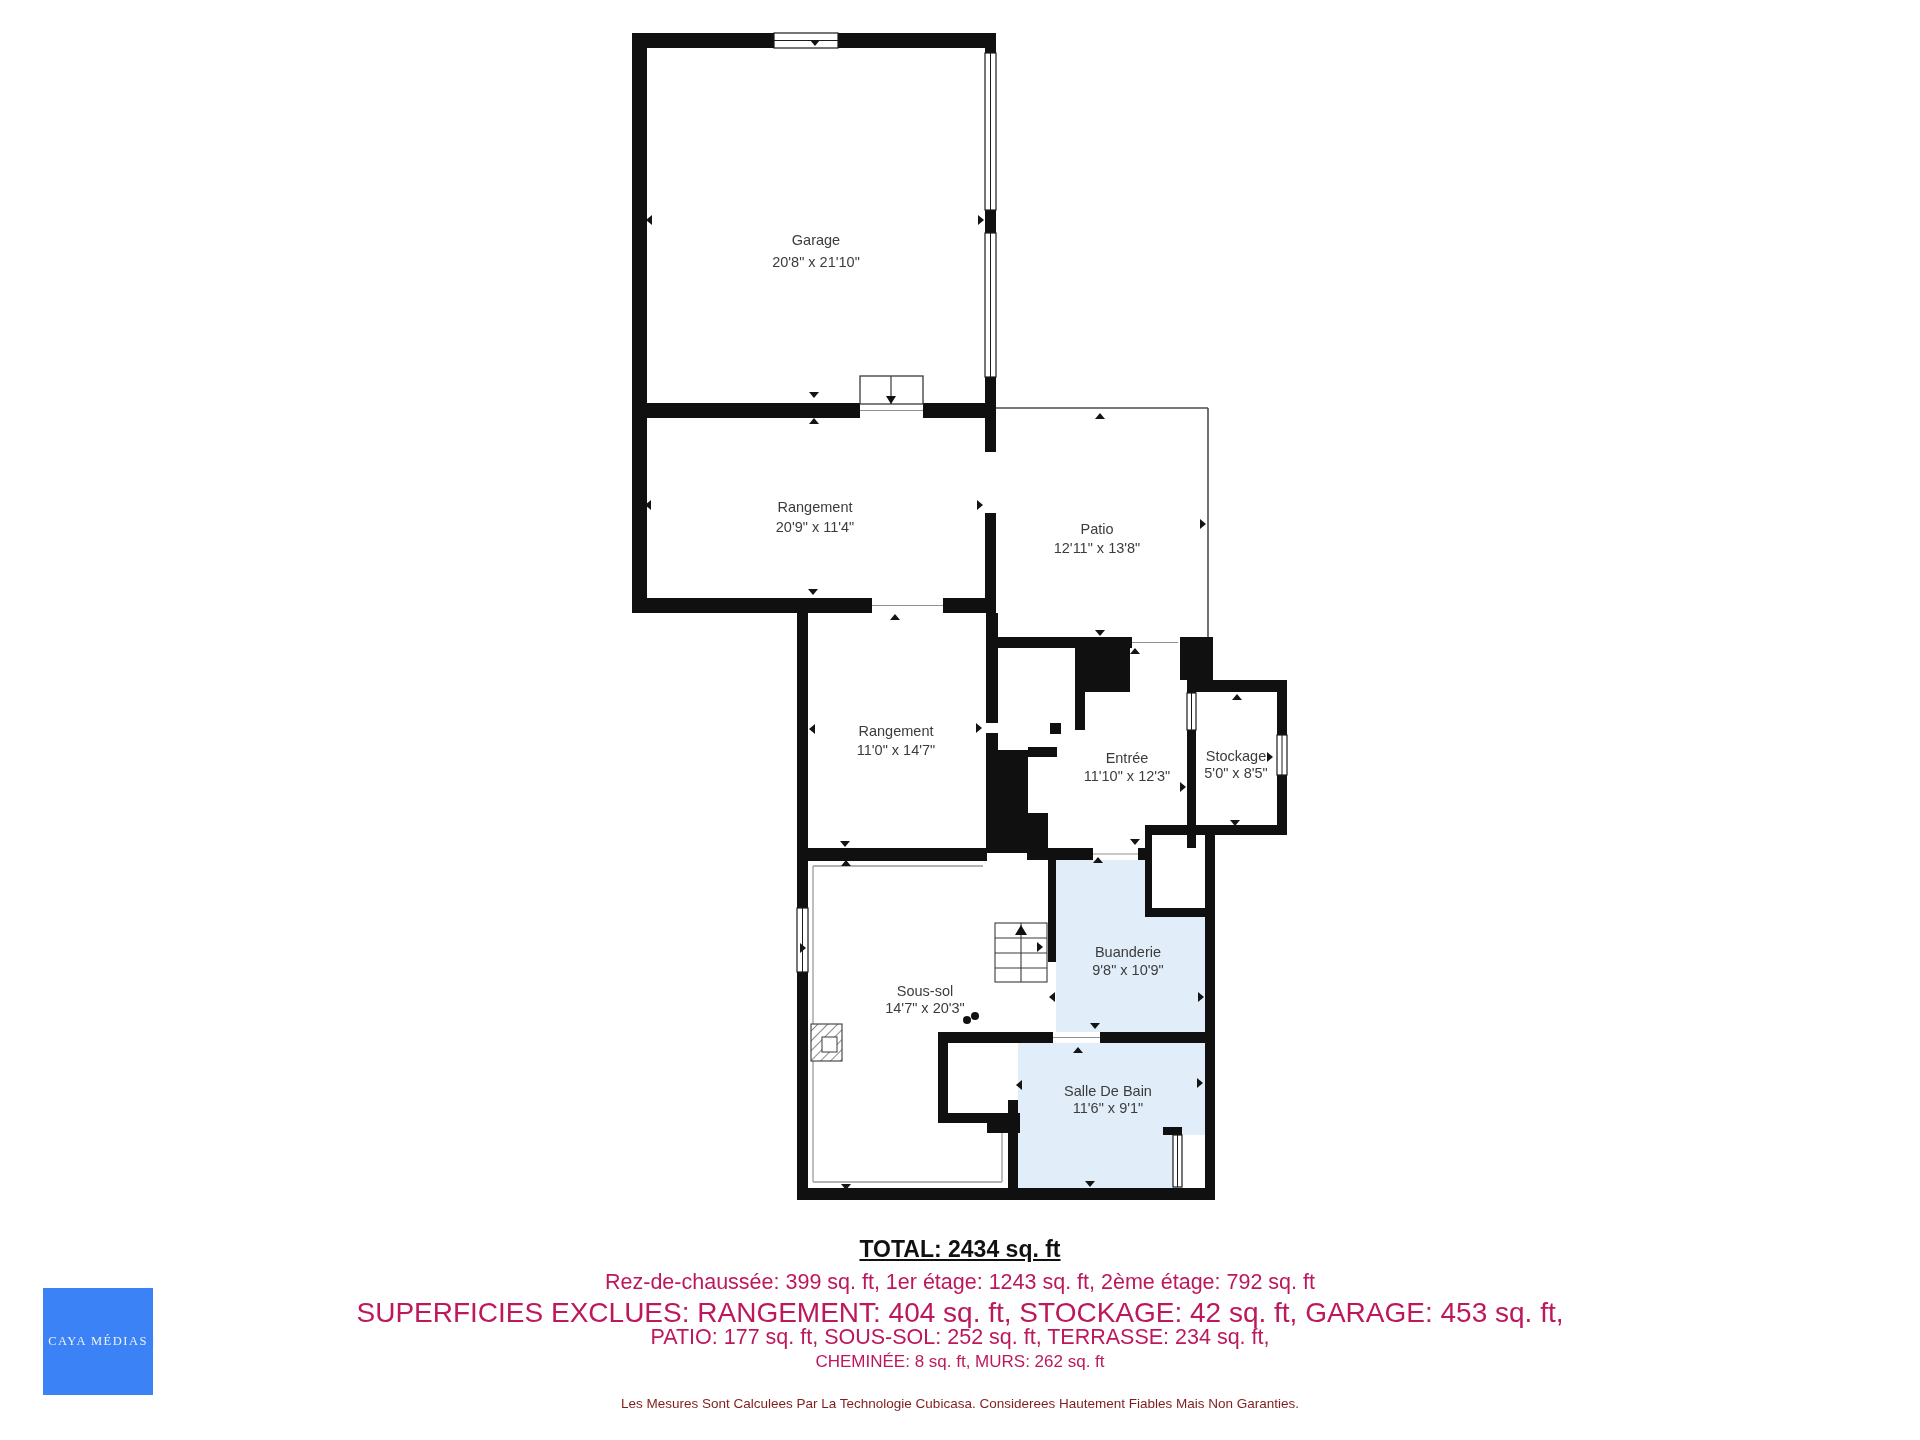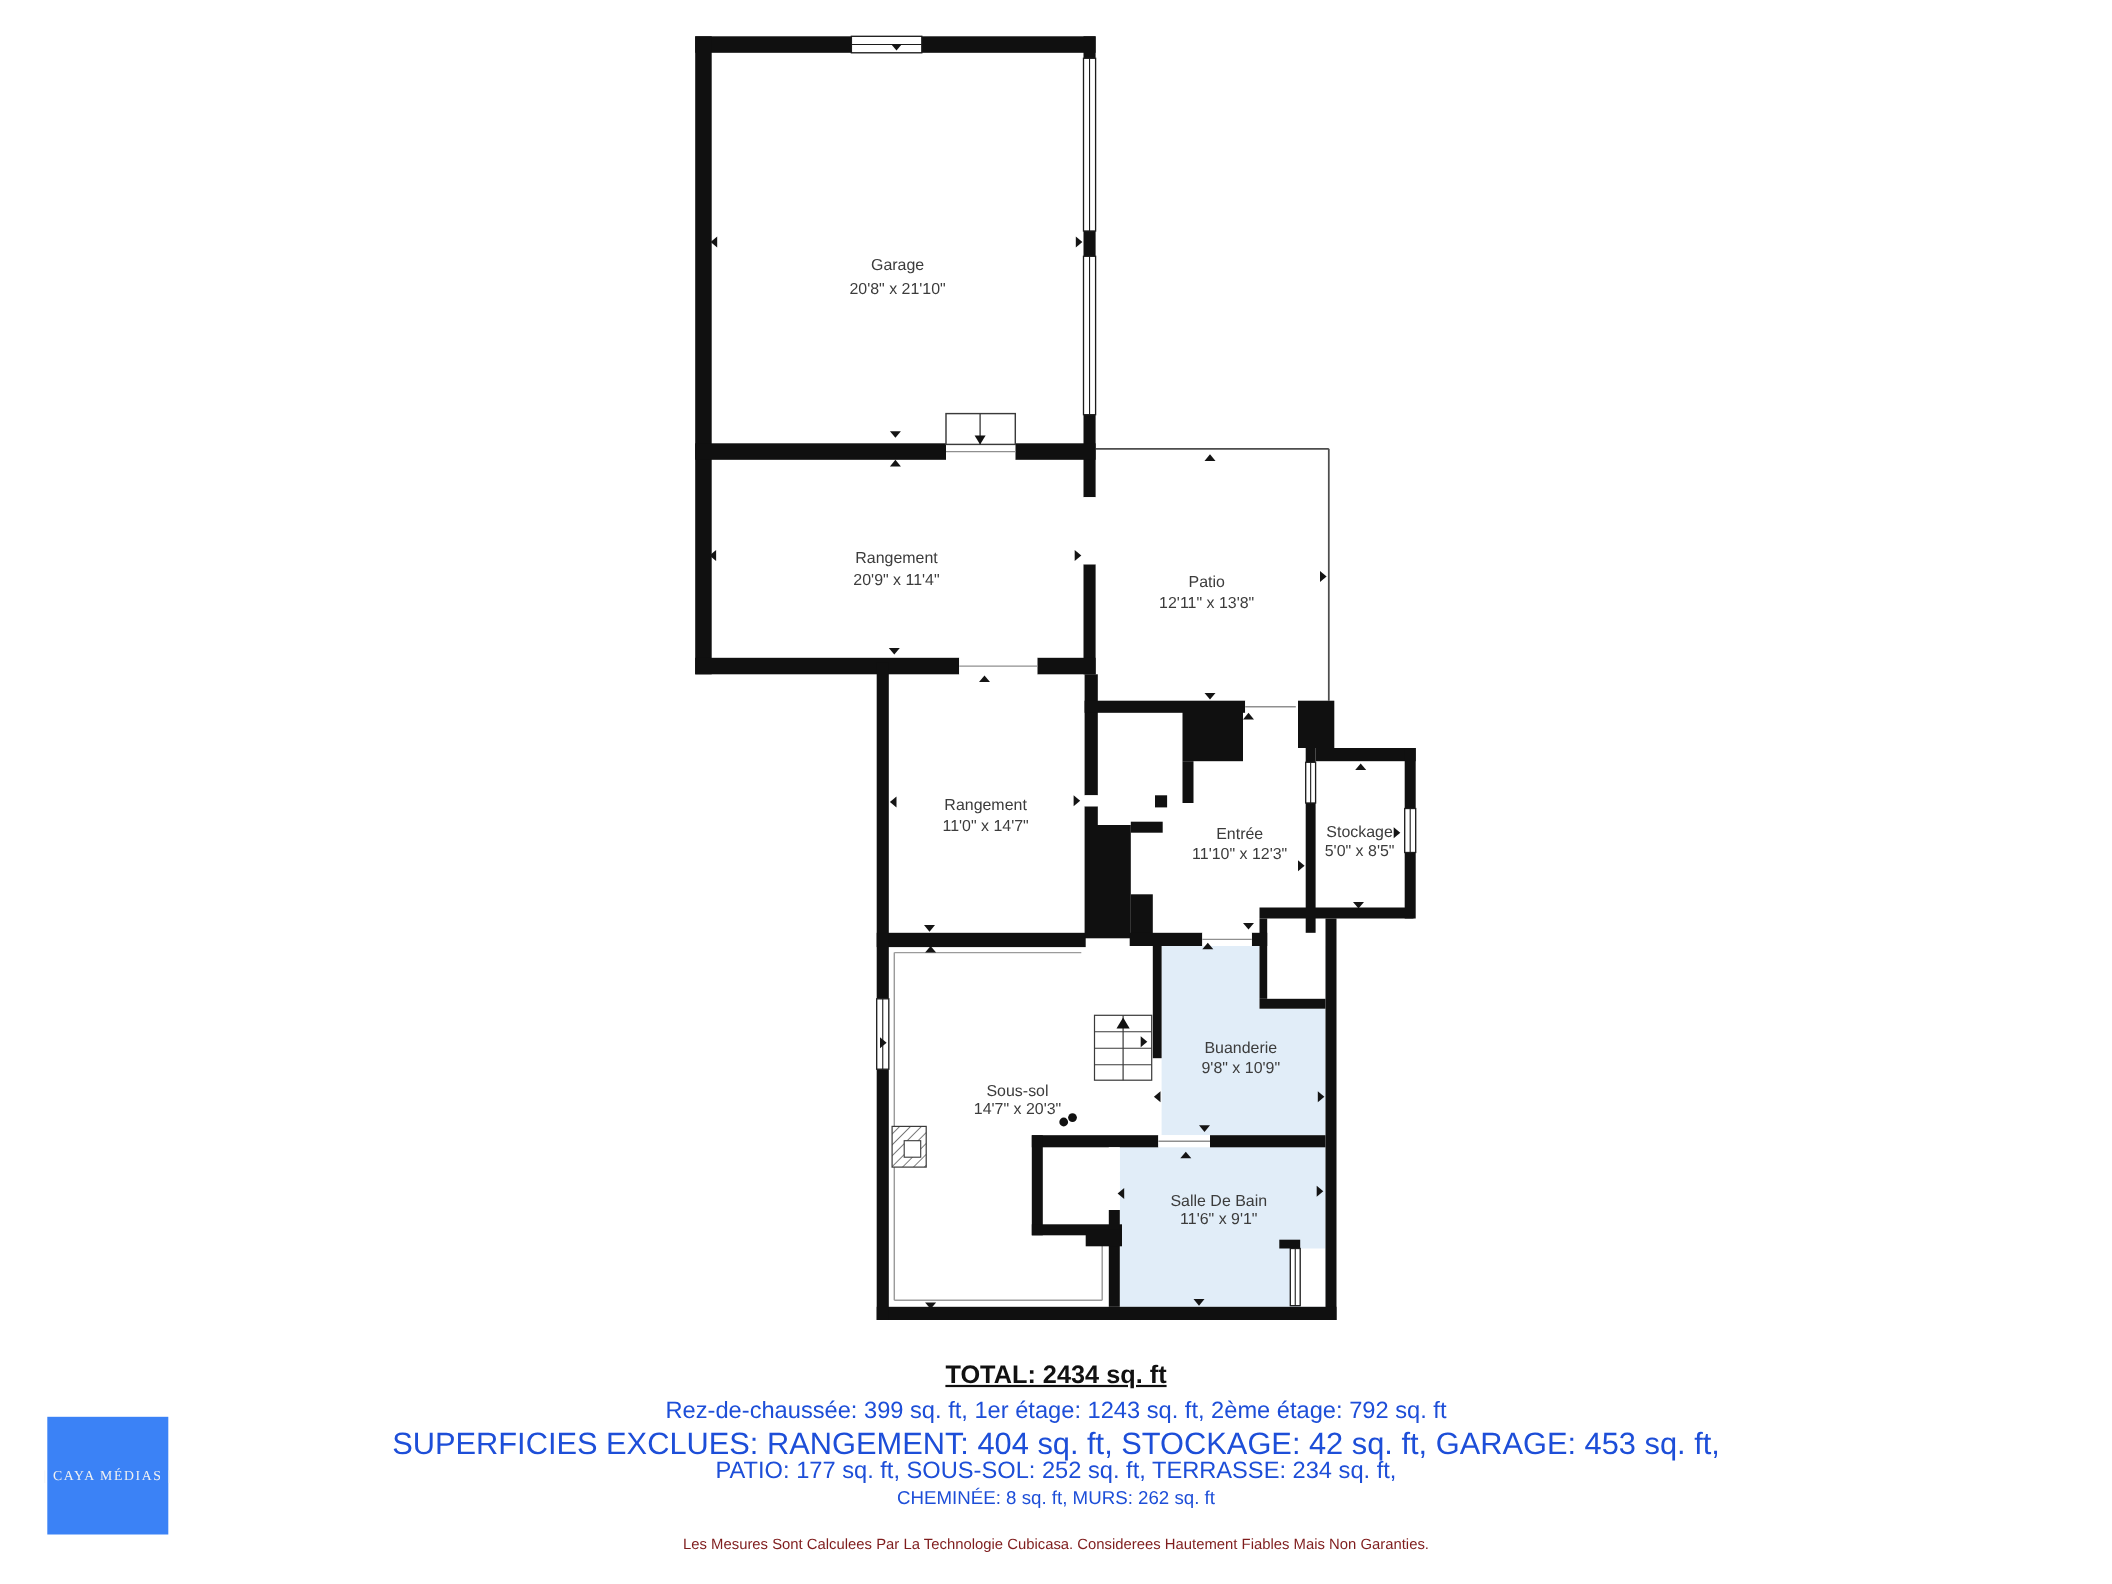--- a/index.html
+++ b/index.html
@@ -1,19 +1,19 @@
 <!DOCTYPE html>
 <html><head>
 <meta charset="utf-8">
 <style>
   html,body{margin:0;padding:0;background:#ffffff;}
   #stage{position:relative;width:1748px;height:1440px;background:#ffffff;overflow:hidden;
          font-family:"Liberation Sans","DejaVu Sans",sans-serif;}
   #plan-svg{position:absolute;left:0;top:0;}
-  .sumline{position:absolute;left:0;width:1920px;text-align:center;color:#1d4ed8;white-space:nowrap;}
+  .sumline{position:absolute;left:0;width:1920px;text-align:center;color:#be185d;white-space:nowrap;}
   .sum-title{top:1236px;font-size:23px;font-weight:bold;color:#111111;text-decoration:underline;}
   .sum-l1{top:1270px;font-size:21.5px;}
   .sum-l2{top:1297px;font-size:28px;}
   .sum-l3{top:1325px;font-size:21.5px;}
   .sum-l4{top:1352px;font-size:17px;}
   .sum-disc{top:1396px;font-size:13.5px;color:#7f1d1d;}
   #logo{position:absolute;left:43px;top:1288px;width:110px;height:107px;background:#3b82f6;
         display:flex;align-items:center;justify-content:center;}
   #logo span{color:#f2f2f2;font-family:"Liberation Serif","DejaVu Serif",serif;
              font-size:12.5px;letter-spacing:1.5px;white-space:nowrap;}

